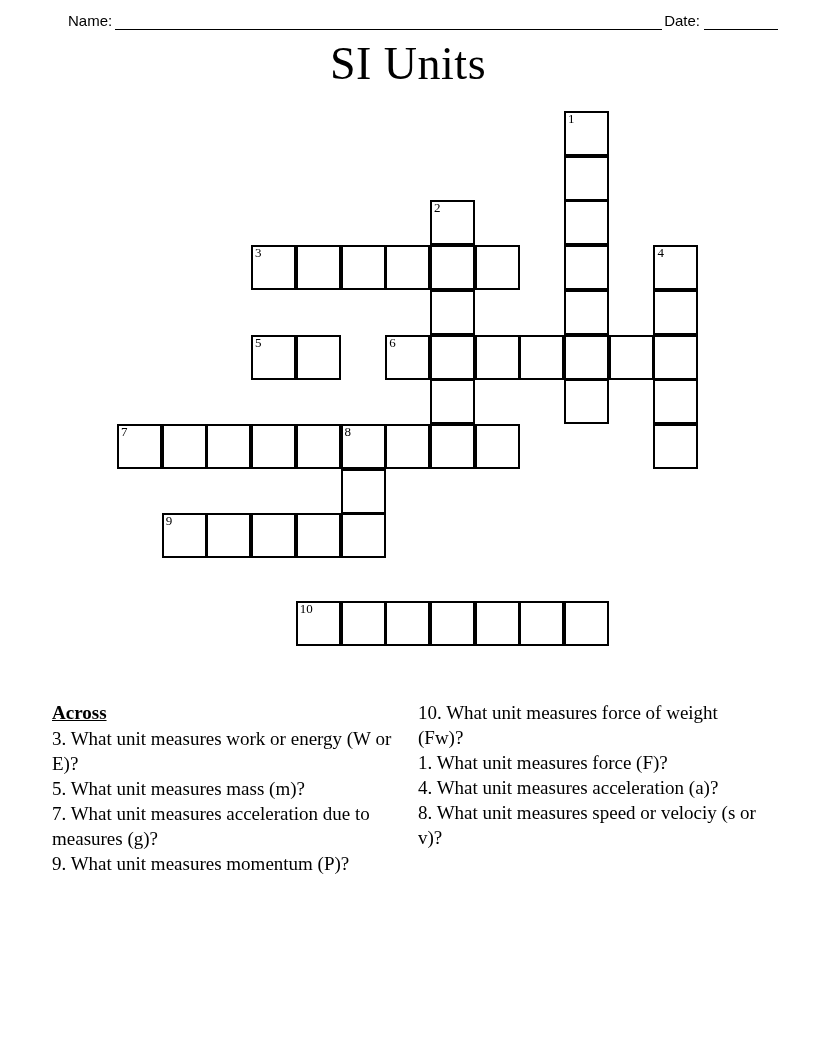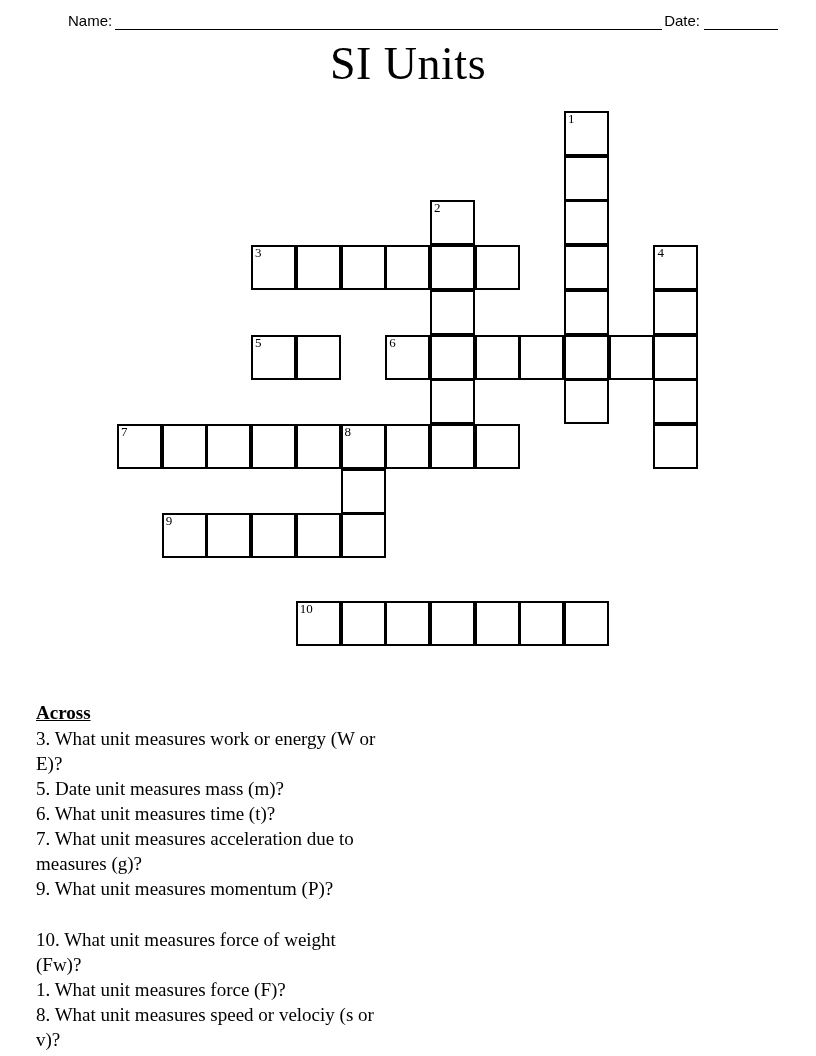--- a/index.html
+++ b/index.html
@@ -92,25 +92,24 @@
     font-size: 24px;
   }
 
   
   #clues {
     position: absolute;
     left: 0;
     top: 700px;
     width: 816px;
     height: 280px;
-    padding: 0 44px 0 36px;
+    padding: 0 44px 0 52px;
     box-sizing: border-box;
     display: flex;
     gap: 26px;
-    flex-direction: column;
   }
   .clue-col {
     width: 340px;
     font-family: "Liberation Serif", serif;
     font-size: 19px;
     line-height: 25px;
   }
   .clue-heading {
     font-weight: bold;
     text-decoration: underline;
@@ -298,23 +297,23 @@
     </div>
     <div class="xw-cell" style="left: 564px; top: 601px;">
       <span class="xw-letter"></span>
     </div>
   </div>
 
 <div id="clues">
   <div class="clue-col" id="clue-col-left">
       <div class="clue-heading">Across</div>
       <div class="clue-item"><span class="clue-num">3. </span><span>What unit measures work or energy (W or E)?</span></div>
-      <div class="clue-item"><span class="clue-num">5. </span><span>Date unit measures mass (m)?</span></div>
-      <div class="clue-item"><span class="clue-num">6. </span><span>What unit measures time (t)?</span></div>
+      <div class="clue-item"><span class="clue-num">5. </span><span>What unit measures mass (m)?</span></div>
       <div class="clue-item"><span class="clue-num">7. </span><span>What unit measures acceleration due to measures (g)?</span></div>
       <div class="clue-item"><span class="clue-num">9. </span><span>What unit measures momentum (P)?</span></div>
     </div>
   <div class="clue-col" id="clue-col-right">
       <div class="clue-item"><span class="clue-num">10. </span><span>What unit measures force of weight (Fw)?</span></div>
       <div class="clue-item"><span class="clue-num">1. </span><span>What unit measures force (F)?</span></div>
+      <div class="clue-item"><span class="clue-num">4. </span><span>What unit measures acceleration (a)?</span></div>
       <div class="clue-item"><span class="clue-num">8. </span><span>What unit measures speed or velociy (s or v)?</span></div>
     </div>
 </div>
 
 </body></html>

